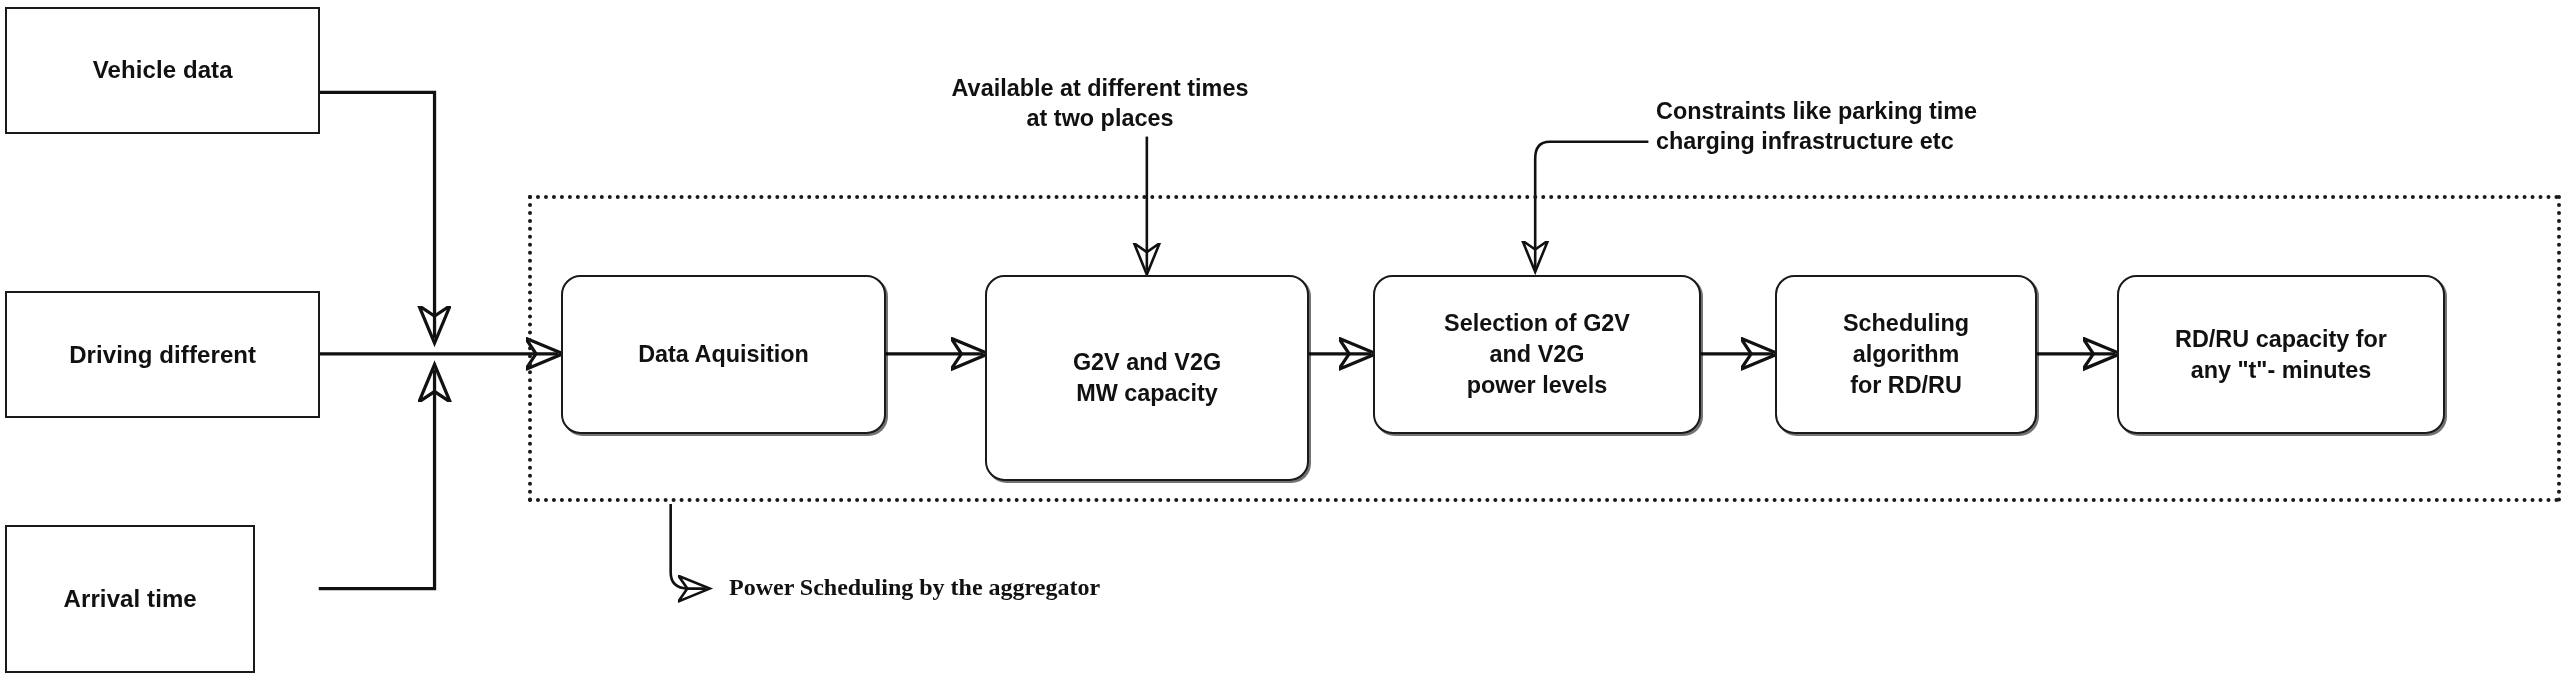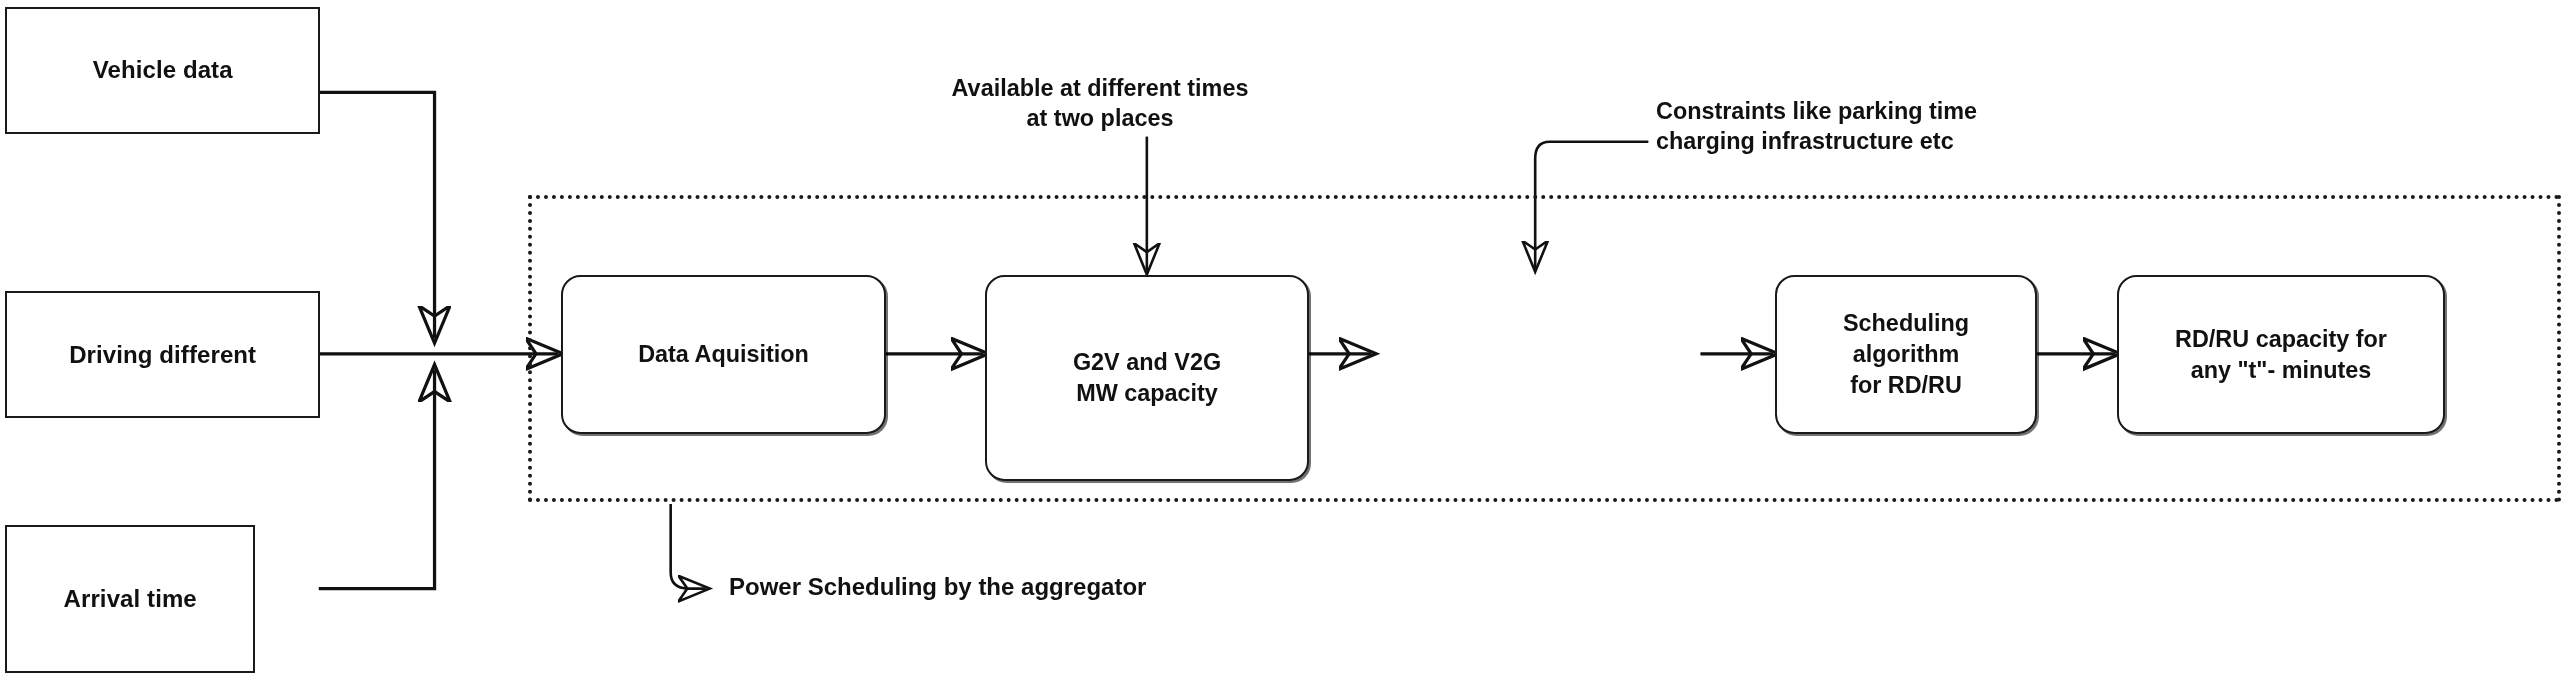--- a/index.html
+++ b/index.html
@@ -73,20 +73,21 @@
     white-space:pre-line;
   }
   .annotation.left-align{ text-align:left; }
   .caption-inline{
     position:absolute;
     font-size:24px;
     font-weight:700;
     color:#111111;
     line-height:1.25;
     white-space:nowrap;
+    font-family:Liberation Serif, serif;
   }
   
   svg.wires{
     position:absolute;
     left:0; top:0;
     width:2576px;
     height:679px;
     overflow:visible;
   }
   svg.wires line, svg.wires path, svg.wires polyline{
@@ -146,20 +147,25 @@
 
   <div class="proc-box" style="left:561px; top:275px; width:325px; height:159px;">
     <span class="label">Data Aquisition</span>
   </div>
 
   <div class="proc-box" style="left:985px; top:275px; width:324px; height:206px;">
     <span class="label">G2V and V2G
 MW capacity</span>
   </div>
 
+  <div class="proc-box" style="left:1373px; top:275px; width:328px; height:159px;">
+    <span class="label">Selection of G2V
+and V2G
+power levels</span>
+  </div>
 
   <div class="proc-box" style="left:1775px; top:275px; width:262px; height:159px;">
     <span class="label">Scheduling
 algorithm
 for RD/RU</span>
   </div>
 
   <div class="proc-box" style="left:2117px; top:275px; width:328px; height:159px;">
     <span class="label">RD/RU capacity for
 any "t"- minutes</span>

